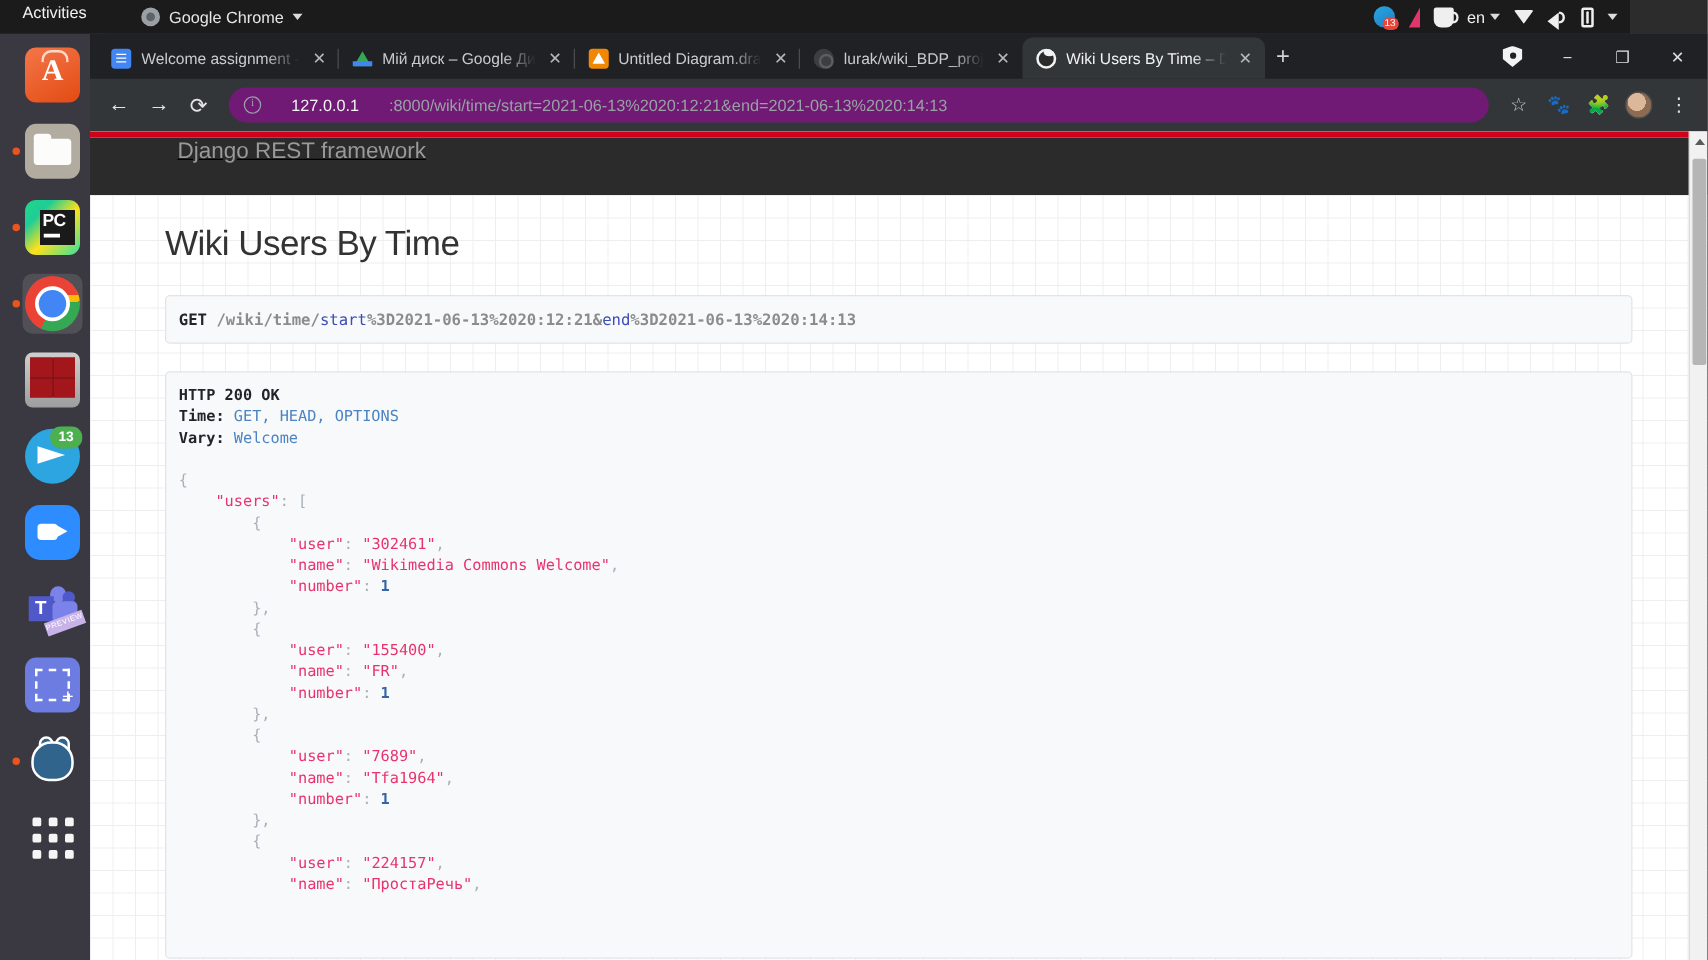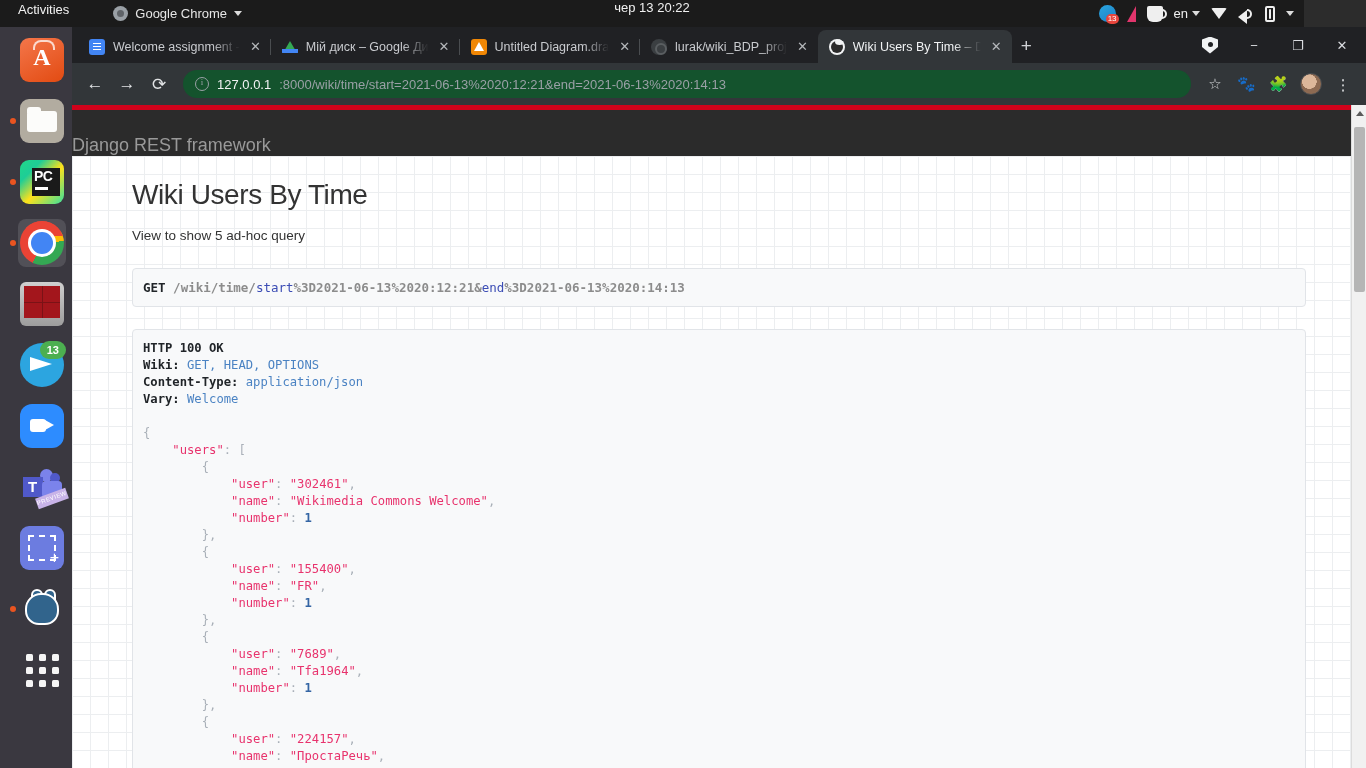--- a/index.html
+++ b/index.html
@@ -314,22 +314,22 @@
   .toolbar {
     height: 42px; display: flex; align-items: center; gap: 2px;
     background: #323639; padding: 0 8px;
   }
   .tb-btn {
     width: 30px; height: 30px; border-radius: 50%;
     display: flex; align-items: center; justify-content: center;
     color: #e2e4e6; font-size: 17px; flex: none;
   }
   .omnibox {
-    flex: 1; height: 28px; background: #14532d; border-radius: 14px;
-    display: flex; align-items: center; gap: 8px; padding: 0 12px; margin: 0 7px;
+    flex: 1; height: 28px; background: #701a75; border-radius: 14px;
+    display: flex; align-items: center; gap: 24px; padding: 0 12px; margin: 0 7px;
     color: #e8eaed; font-size: 13px; overflow: hidden;
   }
   .info-ic {
     width: 14px; height: 14px; border-radius: 50%; border: 1.3px solid #9aa0a6;
     position: relative; flex: none;
   }
   .info-ic::after {
     content:"i"; position:absolute; left:0; right:0; top:-1px; text-align:center;
     font-size:9px; color:#9aa0a6; font-family:"Liberation Serif", serif;
   }
@@ -347,21 +347,23 @@
   }
   .kebab { color:#e0e2e4; font-size:15px; letter-spacing:0; line-height:0.6; text-align:center;}
 
   
   .viewport {
     position: absolute; left: 0; top: 78px; width: 1294px; height: 663px;
     background: #ffffff; overflow: hidden;
   }
   .loadbar { height: 5px; background: #d0021b; width: 100%; }
   .navbar {
-    height: 46px; background: #2b2b2b; display: flex; align-items: flex-end;
+    height: 46px; background: #2b2b2b; display: flex; align-items: flex-start;
+    padding-left: 70px;
+    text-decoration: underline;
   }
   .navbar .brand {
     color: #999999; font-size: 18px; font-weight: 400;
   }
   .page-body {
     position: relative;
     height: 612px;
     background-color: #fff;
     background-image:
       linear-gradient(to right, #eceef0 1px, transparent 1px),
@@ -437,21 +439,20 @@
 
 <div id="screen">
 
   <div class="topbar">
     <div class="activities">Activities</div>
     <div class="appmenu">
       <span class="chrome-mini"></span>
       <span>Google Chrome</span>
       <span class="caret-down"></span>
     </div>
-    <div class="clock">чер 13  20:22</div>
     <div class="tray">
       <span class="ic">
         <span class="badge-icon">
           <span class="cnt">13</span>
         </span>
       </span>
       <span class="ic">
           <span class="tri-icon"></span>
         </span>
       <span class="ic">
@@ -618,32 +619,30 @@
       <div class="loadbar"></div>
 
       <div class="navbar">
         <span class="brand">Django REST framework</span>
       </div>
 
       <div class="page-body">
         <div class="page-head">
           <div>
             <h1 class="page-title">Wiki Users By Time</h1>
-            <div class="page-desc">View to show 5 ad-hoc query</div>
           </div>
         </div>
 
         <div class="req-box">
           <span class="meth">GET</span><span class="path">&nbsp;</span><span class="path">/wiki/time/</span><span class="p1">start</span><span class="path">%3D2021-06-13%2020:12:21&amp;</span><span class="p1">end</span><span class="path">%3D2021-06-13%2020:14:13</span>
         </div>
 
         <div class="resp-box">
-<pre><span class="hk">HTTP 100 OK</span></pre>
-<pre><span class="hk">Wiki:</span> <span class="hv">GET, HEAD, OPTIONS</span></pre>
-<pre><span class="hk">Content-Type:</span> <span class="hv">application/json</span></pre>
+<pre><span class="hk">HTTP 200 OK</span></pre>
+<pre><span class="hk">Time:</span> <span class="hv">GET, HEAD, OPTIONS</span></pre>
 <pre><span class="hk">Vary:</span> <span class="hv">Welcome</span></pre>
 <pre> </pre>
 <pre><span class="punc">{</span>
     <span class="jkey">"users"</span><span class="punc">: [</span>
         <span class="punc">{</span>
             <span class="jkey">"user"</span><span class="punc">: </span><span class="jstr">"302461"</span><span class="punc">,</span>
             <span class="jkey">"name"</span><span class="punc">: </span><span class="jstr">"Wikimedia Commons Welcome"</span><span class="punc">,</span>
             <span class="jkey">"number"</span><span class="punc">: </span><span class="jnum">1</span>
         <span class="punc">},</span>
         <span class="punc">{</span>

